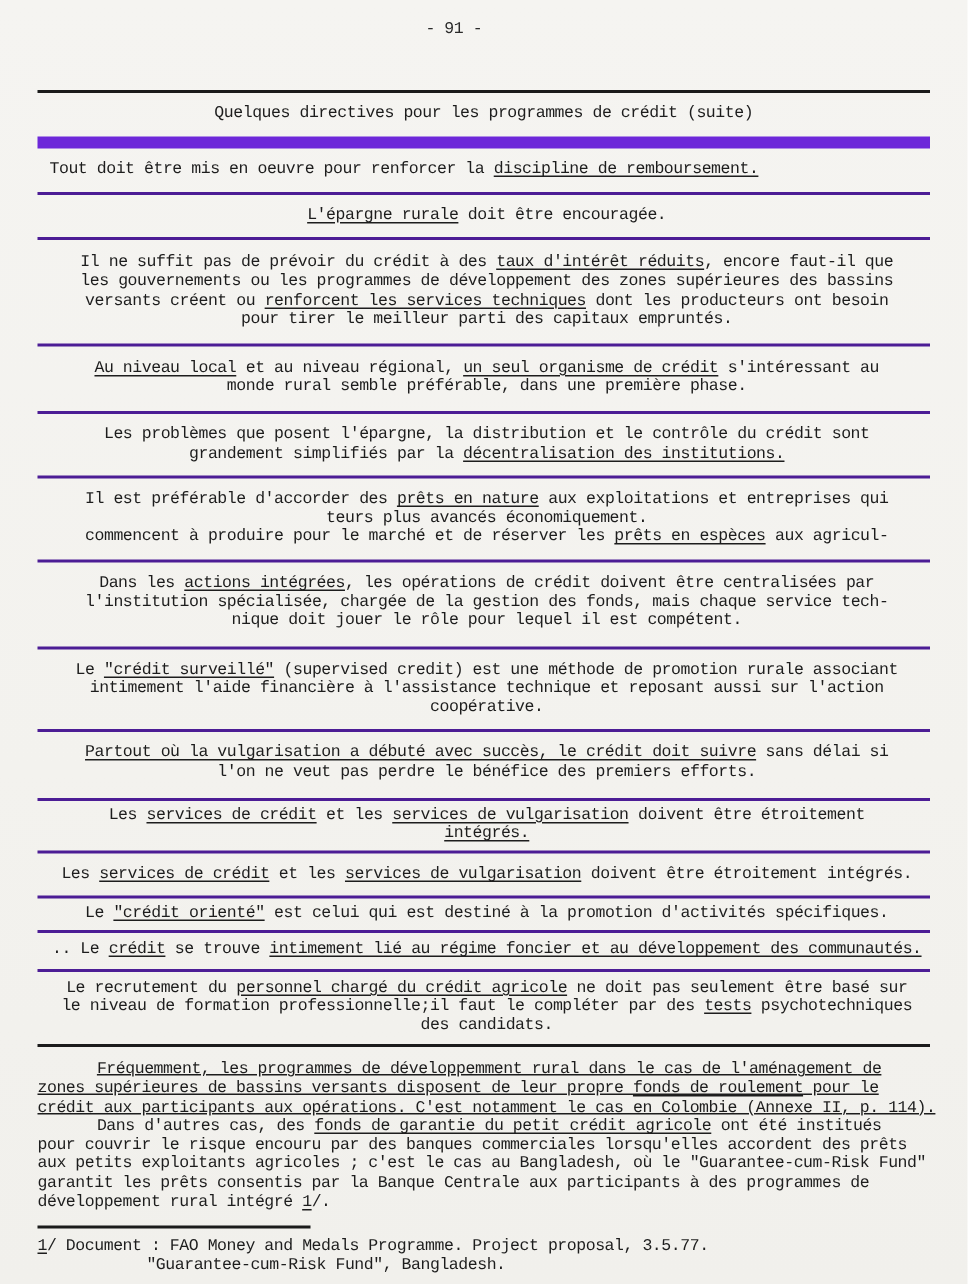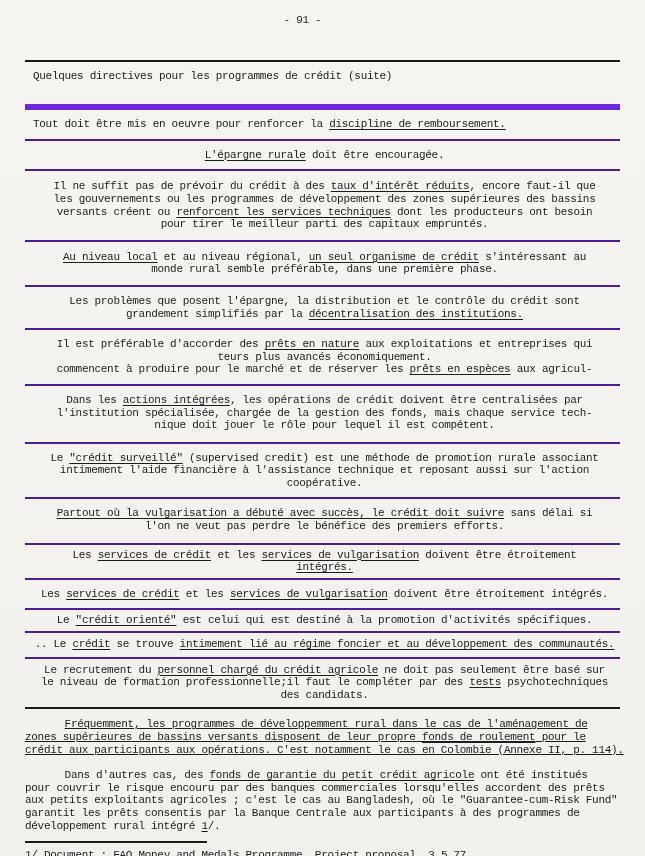--- a/index.html
+++ b/index.html
@@ -21,42 +21,43 @@
     transform: translateX(-20px);
     color: #2a2a2a;
   }
   .dtable {
     margin: 33px 0 0 25px;
     width: 595px;
     border-top: 2px solid #1b1b1b;
     border-bottom: 2px solid #1b1b1b;
   }
   .dtable-header {
-    padding: 8px 8px 22px 8px;
-    border-bottom: 6px solid #6d28d9;
+    text-align: center;
+    padding: 8px 8px 9px 8px;
+    border-bottom: 8px solid #6d28d9;
   }
   .trow { padding: 8px 4px 8px 8px; font-family: Liberation Mono, monospace; }
   .trow + .trow { border-top: 2px solid #4c1d95; text-align: center; }
   #rows .trow:nth-child(3),
   #rows .trow:nth-child(4)  { padding-top: 9px; padding-bottom: 9px; }
   #rows .trow:nth-child(7),
   #rows .trow:nth-child(9)  { padding-bottom: 10px; }
   #rows .trow:nth-child(10),
   #rows .trow:nth-child(12) { padding-top: 4px; padding-bottom: 4px; }
   #rows .trow:nth-child(13),
   #rows .trow:nth-child(14) { padding-top: 5px; padding-bottom: 6px; }
   .tline { white-space: pre; }
   .u {
     text-decoration: underline;
     text-decoration-thickness: 1px;
     text-underline-offset: 2px;
   }
   .body-text { margin-left: 25px; width: 612px; }
   .para.first { margin-top: 9px; text-decoration: underline; }
-  .para.second { margin-top: 13px; }
+  .para.second { }
   .para .tline:first-child { padding-left: 6ch; }
   .footnote-block { margin-left: 25px; margin-top: 9px; }
   .footnote-rule {
     width: 182px;
     height: 0;
     border-top: 2px solid #1b1b1b;
     margin-bottom: 6px;
   }
   .footnote .tline:nth-child(2) { padding-left: 11ch; }
 </style>

